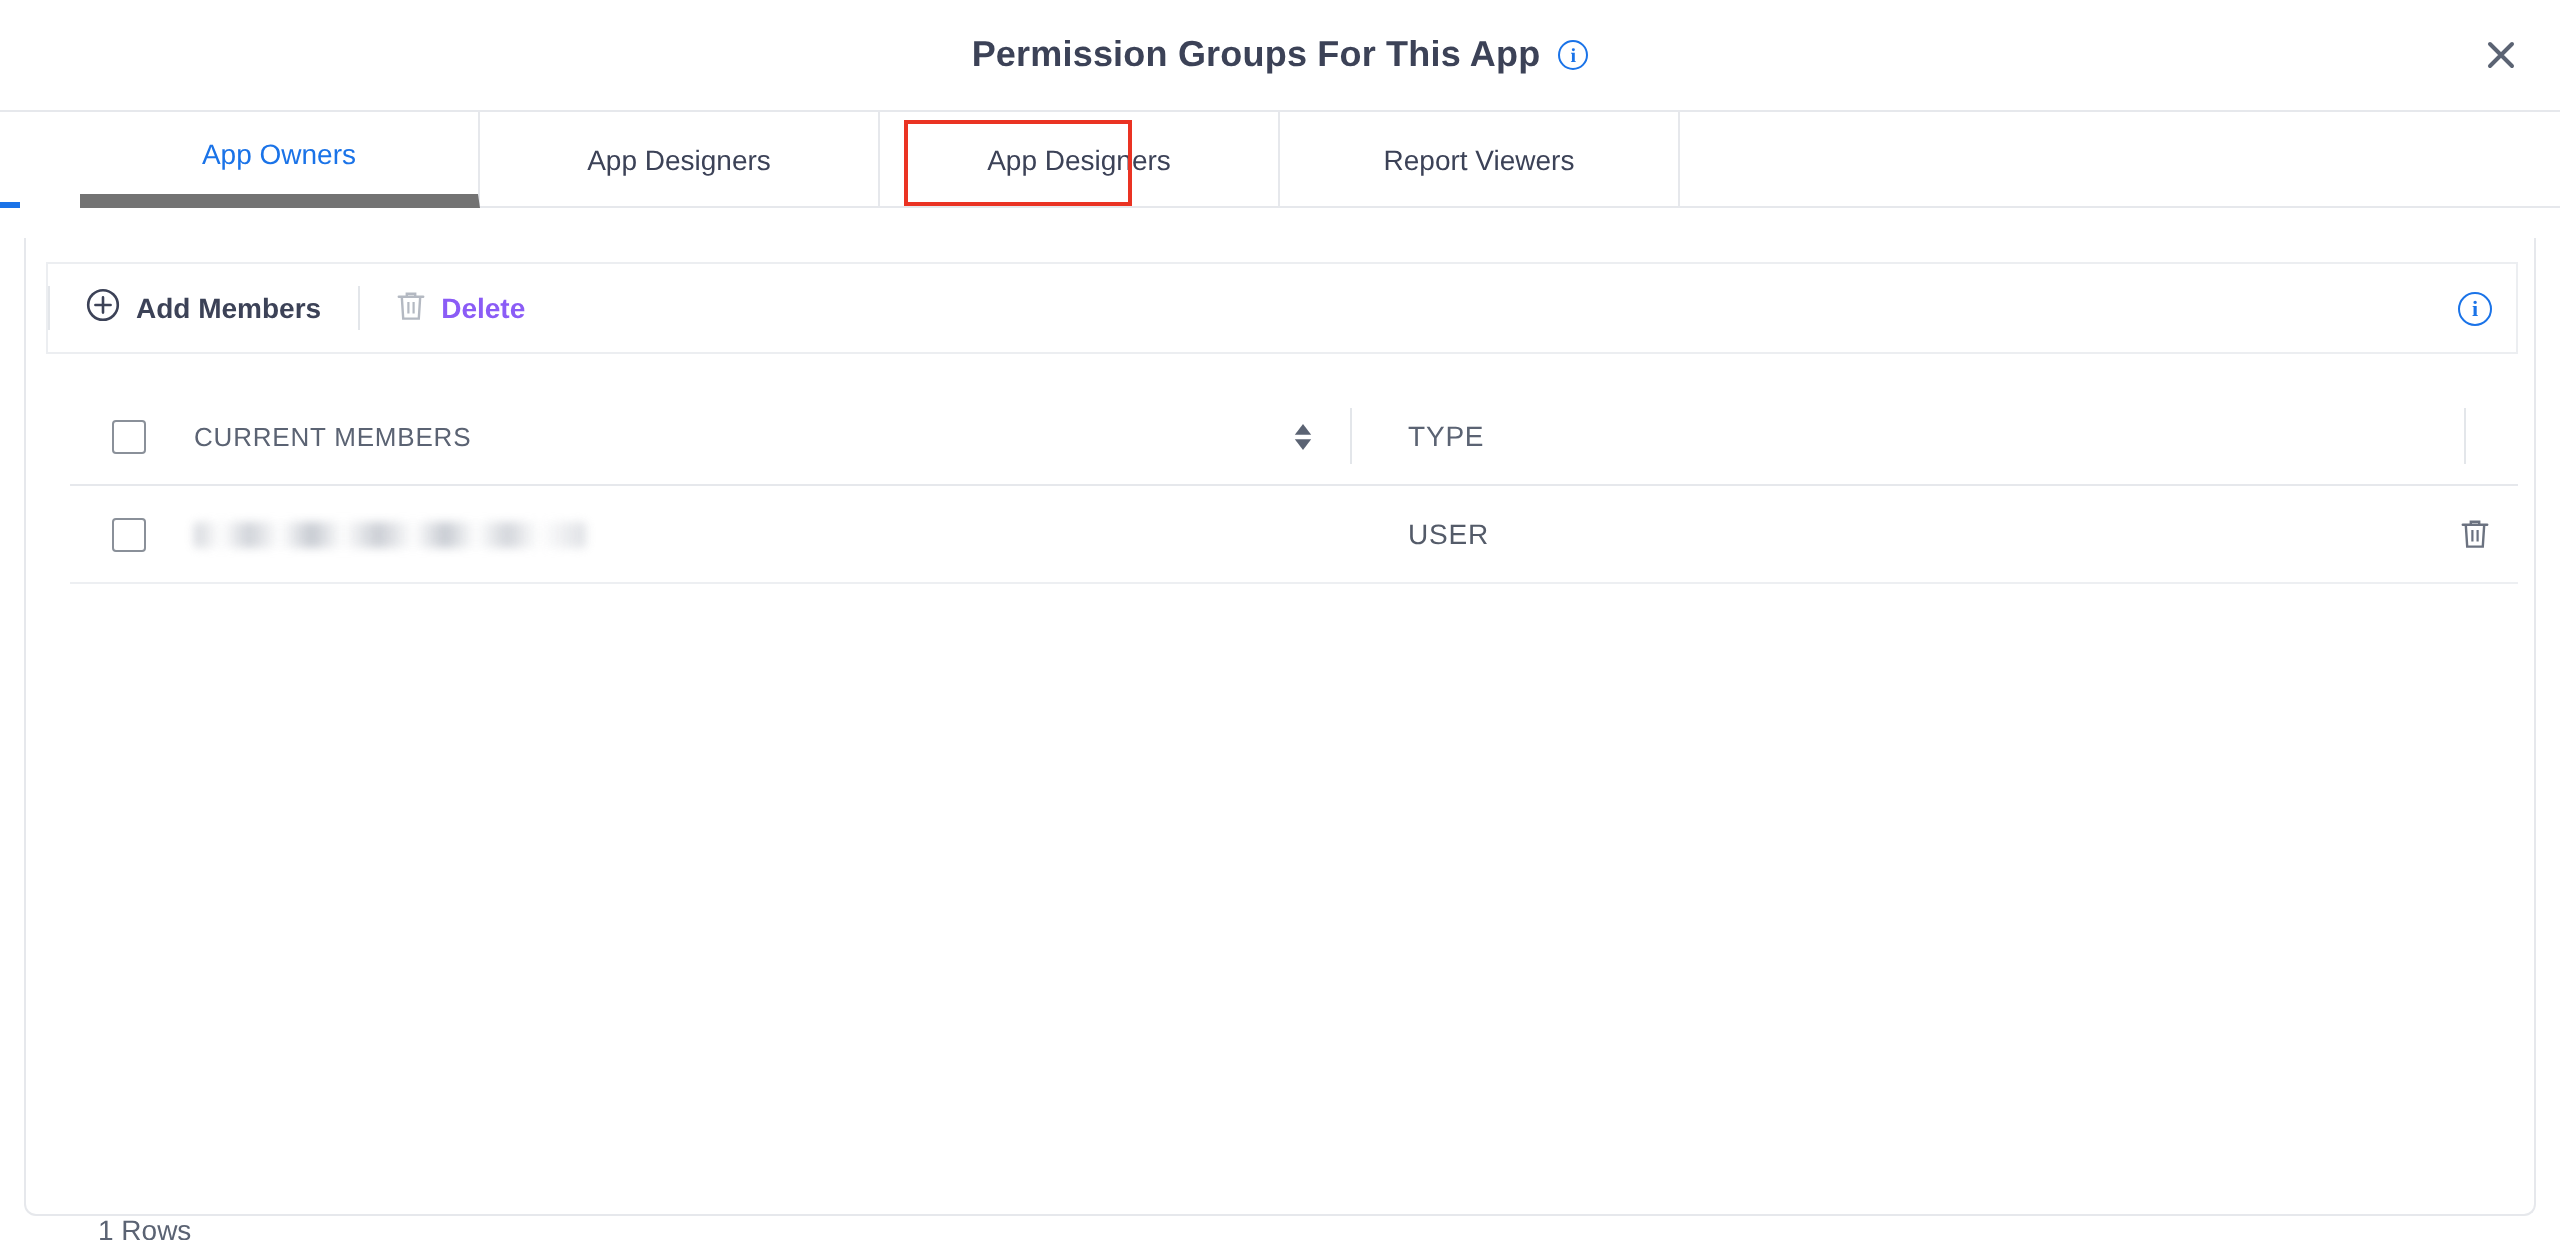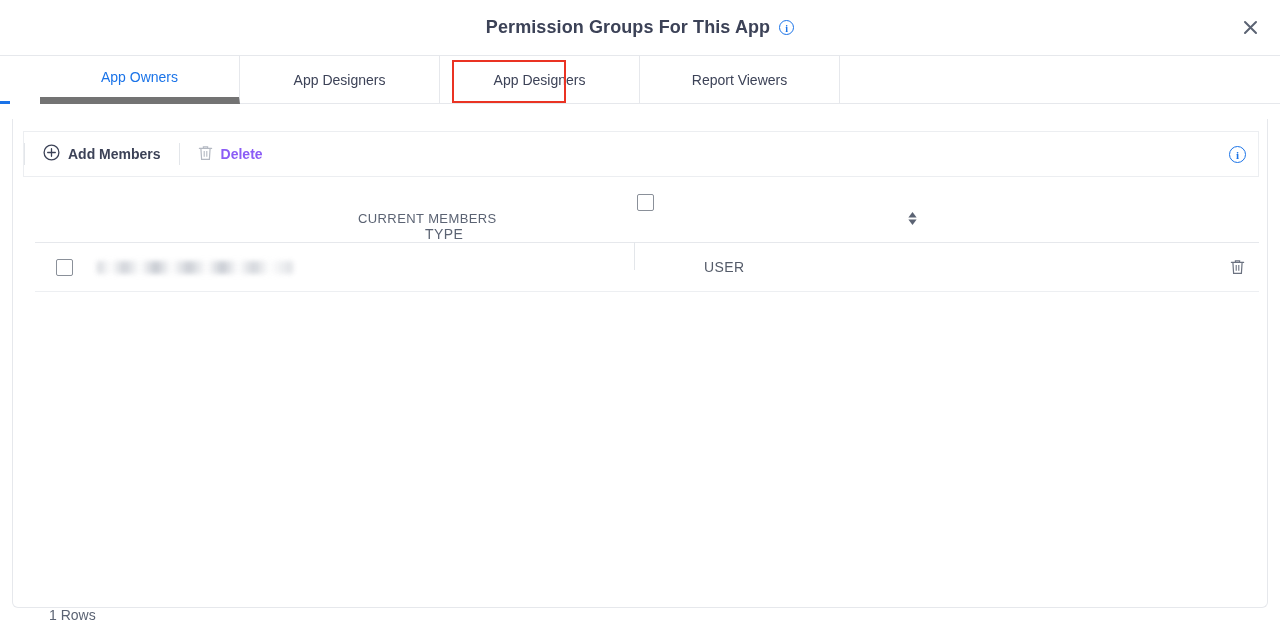--- a/index.html
+++ b/index.html
@@ -204,21 +204,21 @@
     top: 75px;
     width: 1224px;
   }
   .tr {
     display: flex;
     align-items: center;
     height: 49px;
     border-bottom: 1px solid #edeff2;
     box-sizing: border-box;
   }
-  .tr.header { border-bottom: 1px solid #e6e8ec; flex-direction: column; }
+  .tr.header { border-bottom: 1px solid #e6e8ec; }
   .cb-cell {
     width: 62px;
     display: flex;
     align-items: center;
     padding-left: 21px;
     box-sizing: border-box;
   }
   .checkbox {
     width: 17px;
     height: 17px;

